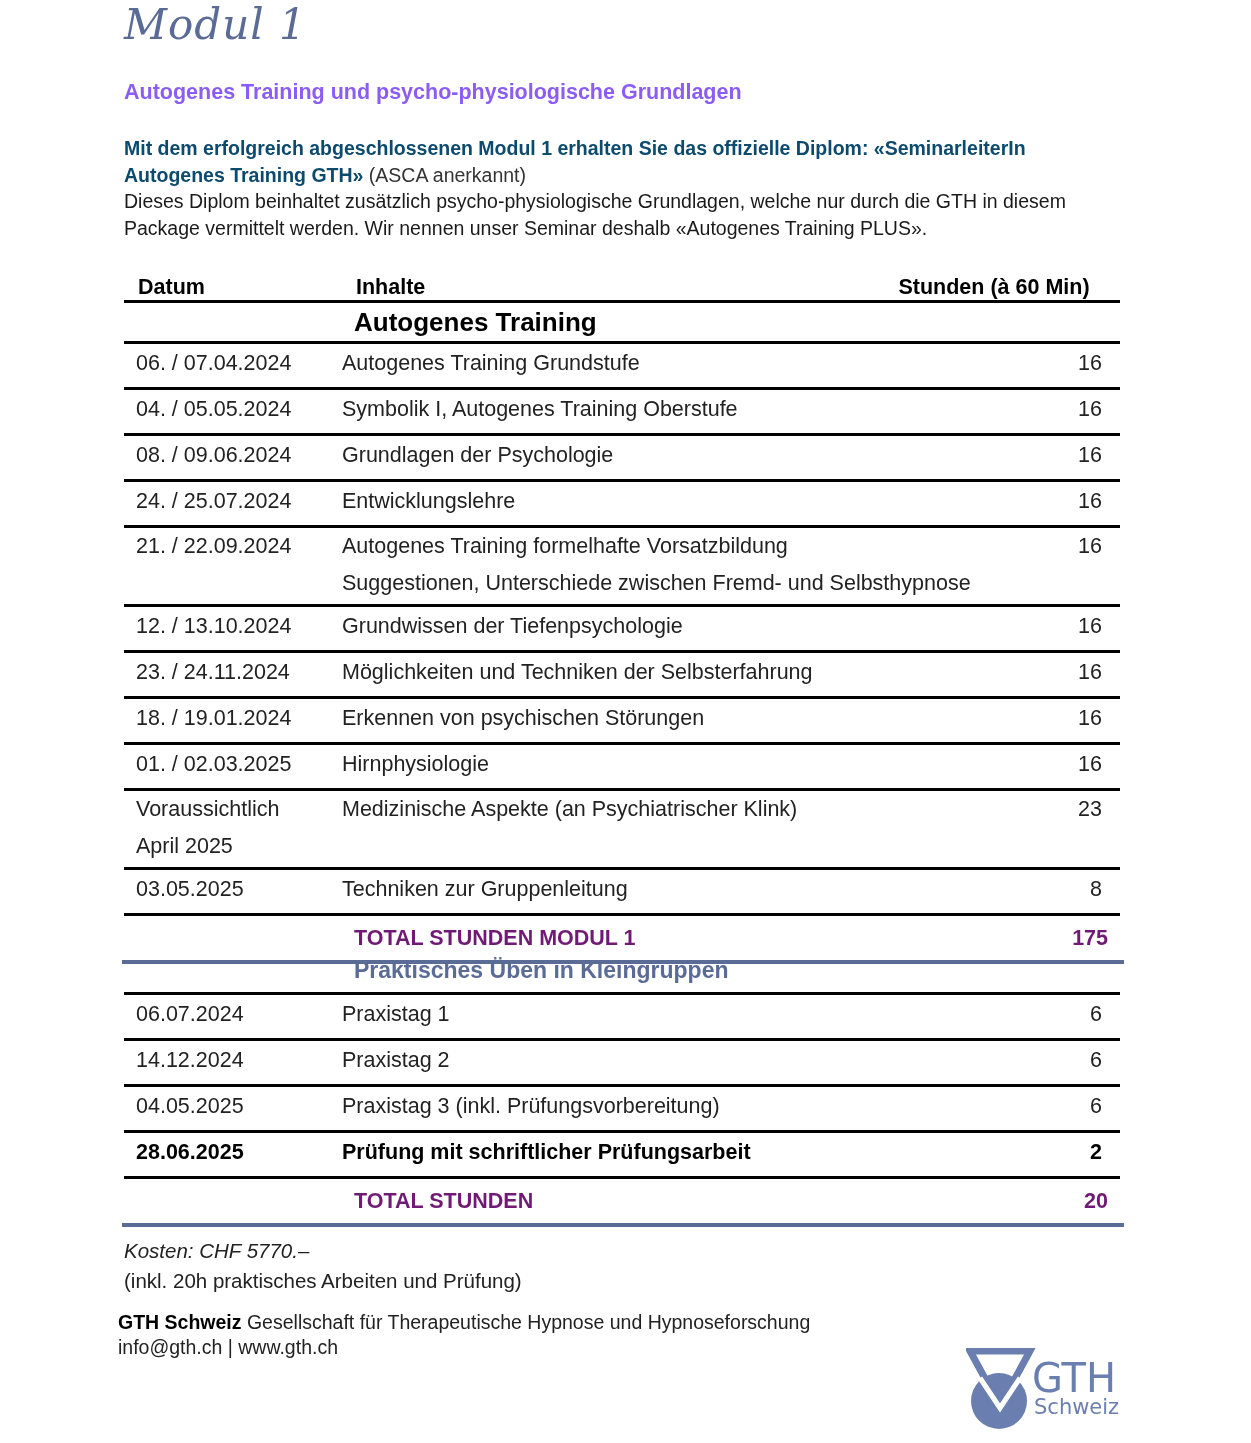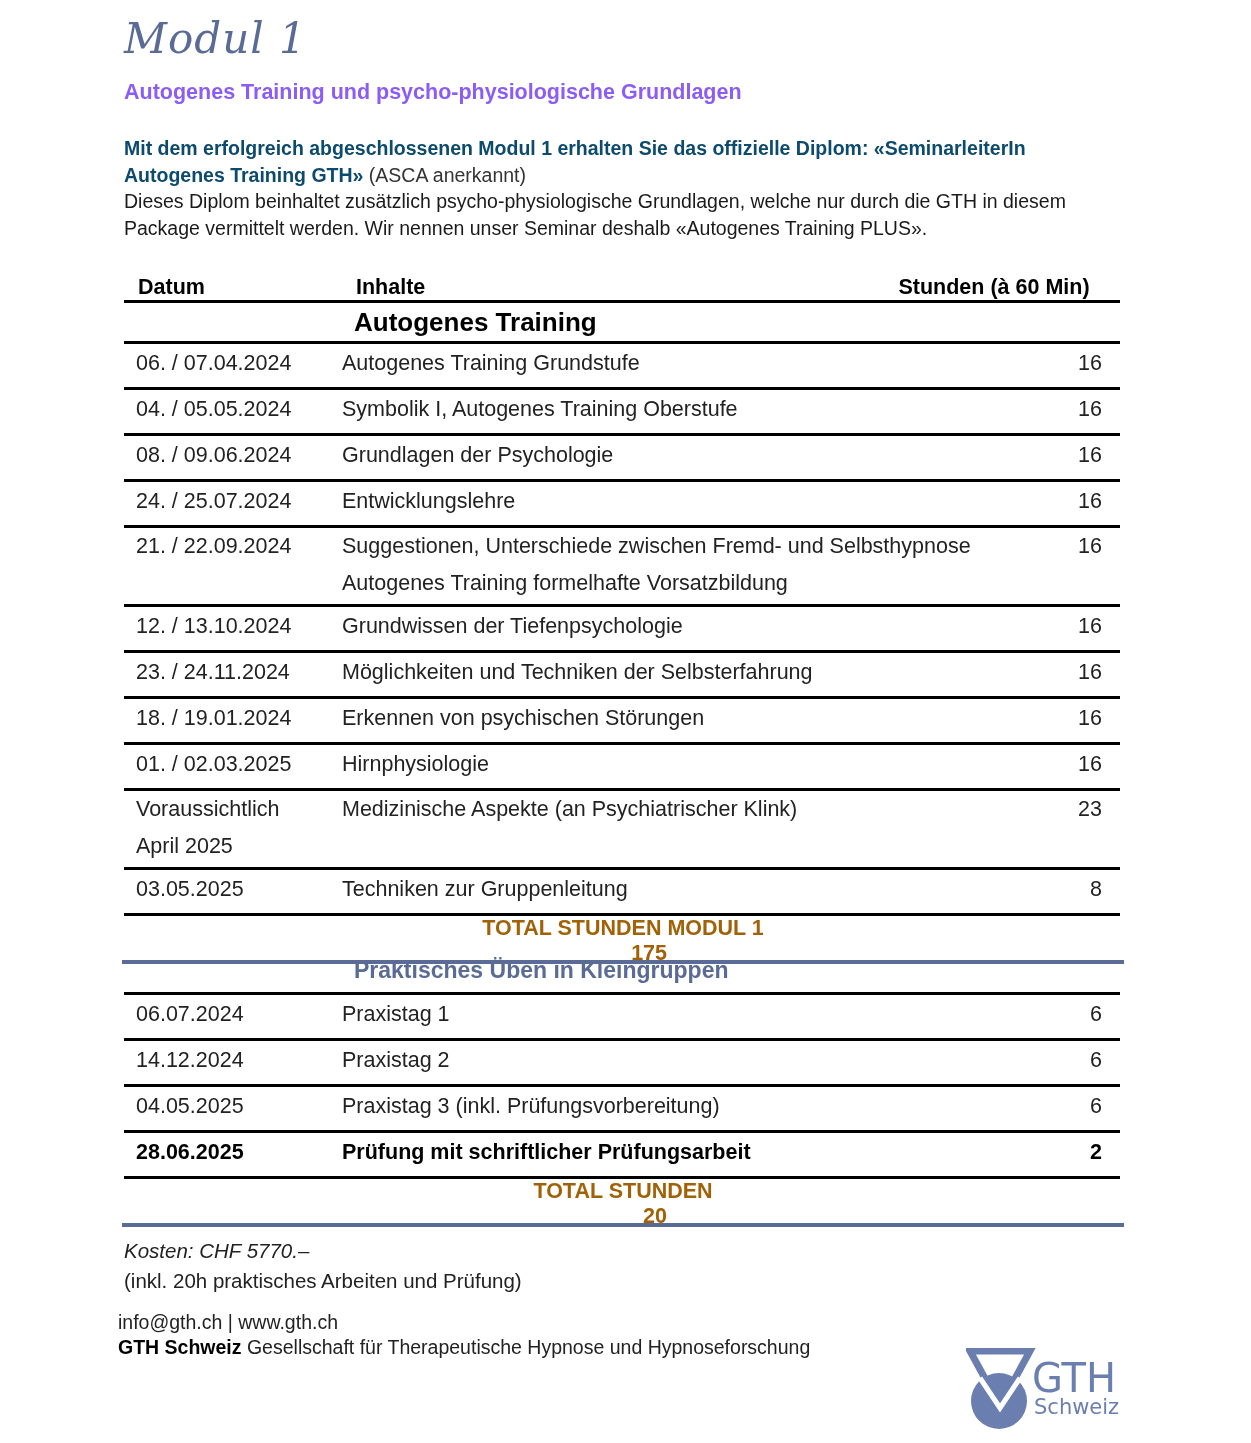--- a/index.html
+++ b/index.html
@@ -1,21 +1,21 @@
 <!DOCTYPE html>
 <html><head>
   <meta charset="utf-8">
   <style>
     html, body { margin: 0; padding: 0; background: #ffffff; }
     body {
       width: 1251px; height: 1443px; position: relative; overflow: hidden;
       font-family: "Liberation Sans", sans-serif; color: #1a1a1a;
     }
     .title {
-      position: absolute; left: 124px; top: 18px;
+      position: absolute; left: 124px; top: 4px;
       font-family: "DejaVu Serif", serif; font-style: italic;
       font-size: 42px; color: #5a6b96; letter-spacing: 1px; line-height: 1;
     }
     .subtitle {
       position: absolute; left: 124px; top: 80px;
       font-size: 21.5px; font-weight: bold; color: #8b5cf6;
     }
     .intro {
       position: absolute; left: 124px; top: 135px; width: 1000px;
       font-size: 19.5px; line-height: 26.5px; color: #1a1a1a;
@@ -47,22 +47,22 @@
     .head-row .c-content { flex: 1; }
     .head-row .c-hours { width: 240px; text-align: center; padding-right: 12px; box-sizing: border-box; }
     .section-row {
       display: flex; align-items: center; height: 38px;
       border-bottom: 3px solid #000; font-size: 26px; font-weight: bold; color: #000;
     }
     .section-row .c-date { width: 230px; }
     .section-row.blue { color: #5a6b96; font-size: 23px; height: 44px; }
     .total-row {
       display: flex; align-items: center; height: 44px;
-      font-size: 21.5px; font-weight: bold; color: #a16207;
-      border-bottom: 4px solid #5a6b96; margin-left: -2px; width: 1002px; flex-direction: column;
+      font-size: 21.5px; font-weight: bold; color: #701a75;
+      border-bottom: 4px solid #5a6b96; margin-left: -2px; width: 1002px;
     }
     .total-row .c-date { width: 232px; }
     .total-row .c-content { flex: 1; }
     .total-row .c-hours { width: 120px; text-align: right; padding-right: 16px; box-sizing: border-box; }
 
     .costs {
       position: absolute; left: 124px; top: 1236px;
       font-size: 20.5px; line-height: 30px; color: #222;
     }
     .costs .italic { font-style: italic; }
@@ -115,22 +115,22 @@
     <div class="c-hours">16</div>
   </div>
   <div class="row std">
     <div class="c-date">24. / 25.07.2024</div>
     <div class="c-content">Entwicklungslehre</div>
     <div class="c-hours">16</div>
   </div>
   <div class="row tall">
     <div class="c-date">21. / 22.09.2024</div>
     <div class="c-content">
+      <div>Autogenes Training formelhafte Vorsatzbildung</div>
       <div>Suggestionen, Unterschiede zwischen Fremd- und Selbsthypnose</div>
-      <div>Autogenes Training formelhafte Vorsatzbildung</div>
     </div>
     <div class="c-hours">16</div>
   </div>
   <div class="row std">
     <div class="c-date">12. / 13.10.2024</div>
     <div class="c-content">Grundwissen der Tiefenpsychologie</div>
     <div class="c-hours">16</div>
   </div>
   <div class="row std">
     <div class="c-date">23. / 24.11.2024</div>
@@ -200,27 +200,27 @@
   </div>
 </div>
 
 <div class="costs">
   <div class="italic">Kosten: CHF 5770.–</div>
   <div>(inkl. 20h praktisches Arbeiten und Prüfung)</div>
 </div>
 
 <div class="footer">
   <div>
+    <b>GTH Schweiz</b>
+    <span>Gesellschaft für Therapeutische Hypnose und Hypnoseforschung</span>
+  </div>
+  <div>
     <span>info@gth.ch</span>
     <span>|</span>
     <span>www.gth.ch</span>
-  </div>
-  <div>
-    <b>GTH Schweiz</b>
-    <span>Gesellschaft für Therapeutische Hypnose und Hypnoseforschung</span>
   </div>
 </div>
 
 <div class="logo">
   <svg width="160" height="85" viewBox="0 0 160 85">
     <circle cx="33" cy="53" r="28" fill="#6a7fb0"></circle>
     <polygon points="4,3 64,3 34,58" fill="none" stroke="#6a7fb0" stroke-width="7" stroke-linejoin="miter"></polygon>
     <polyline points="14,30 34,60 54,30" fill="none" stroke="#ffffff" stroke-width="5"></polyline>
     <text x="66" y="44" font-family="DejaVu Sans, sans-serif" font-size="40" fill="#6a7fb0">GTH</text>
     <text x="68" y="66" font-family="DejaVu Sans, sans-serif" font-size="21" fill="#6a7fb0">Schweiz</text>

